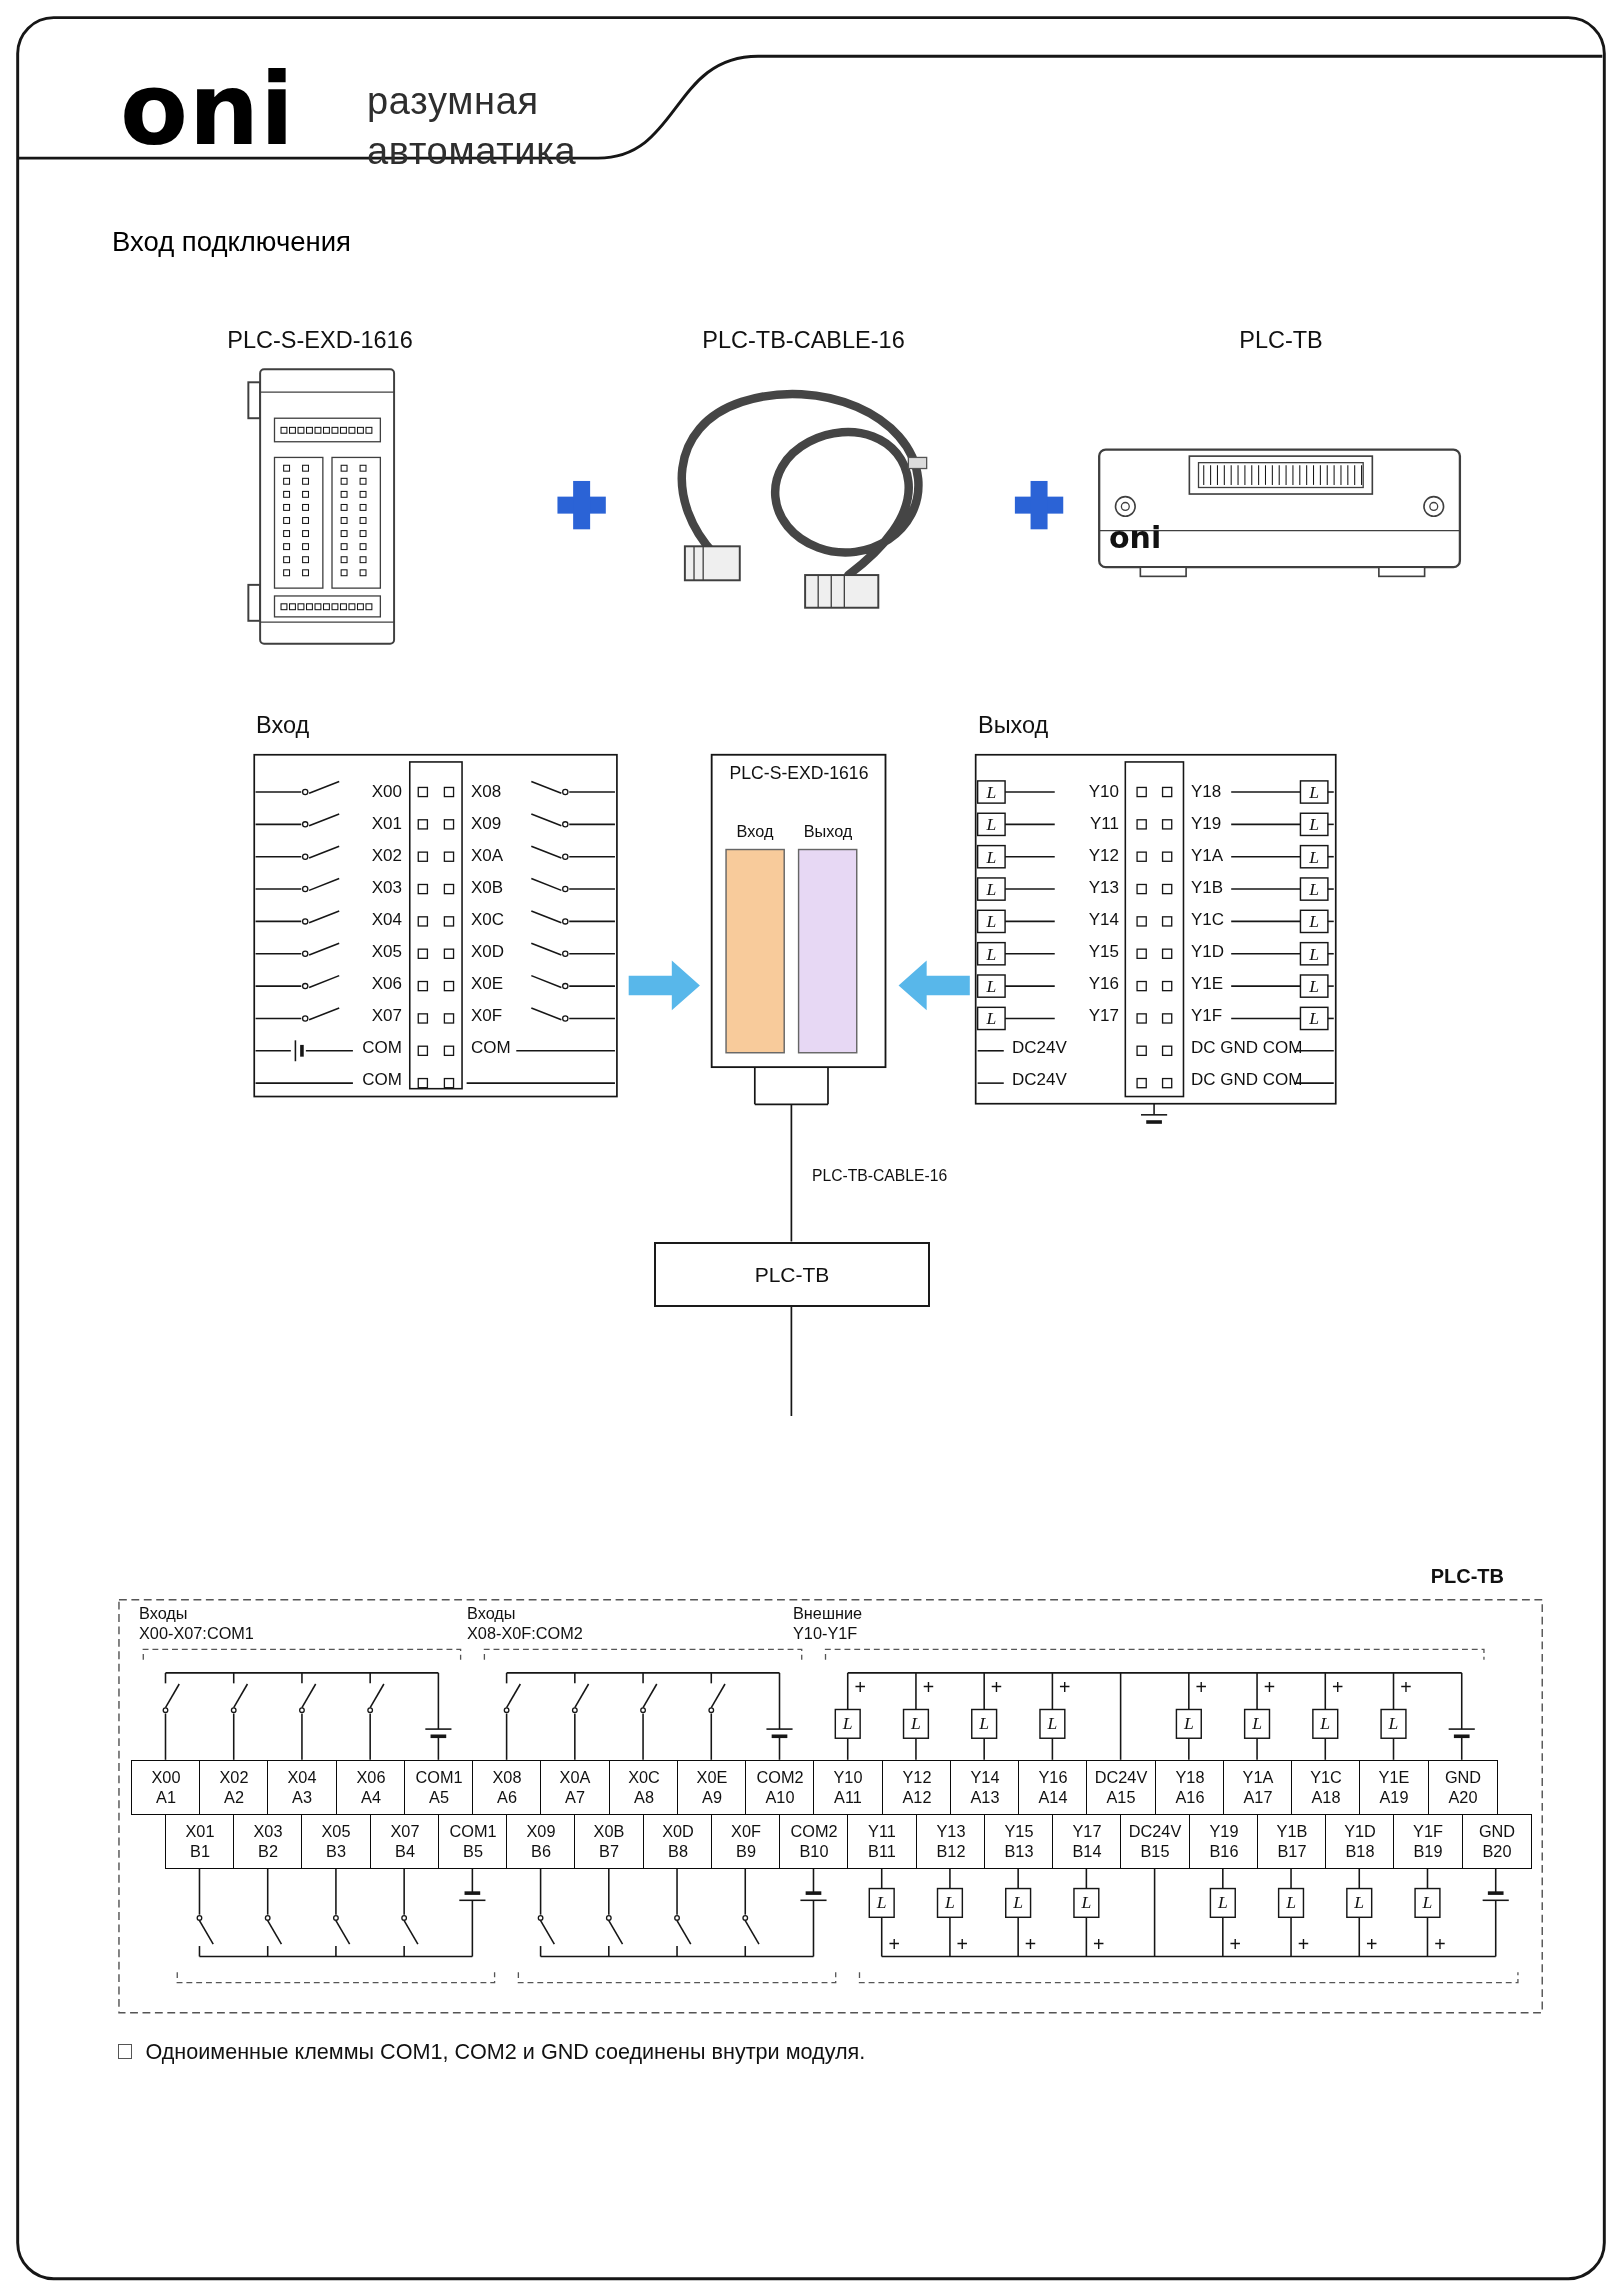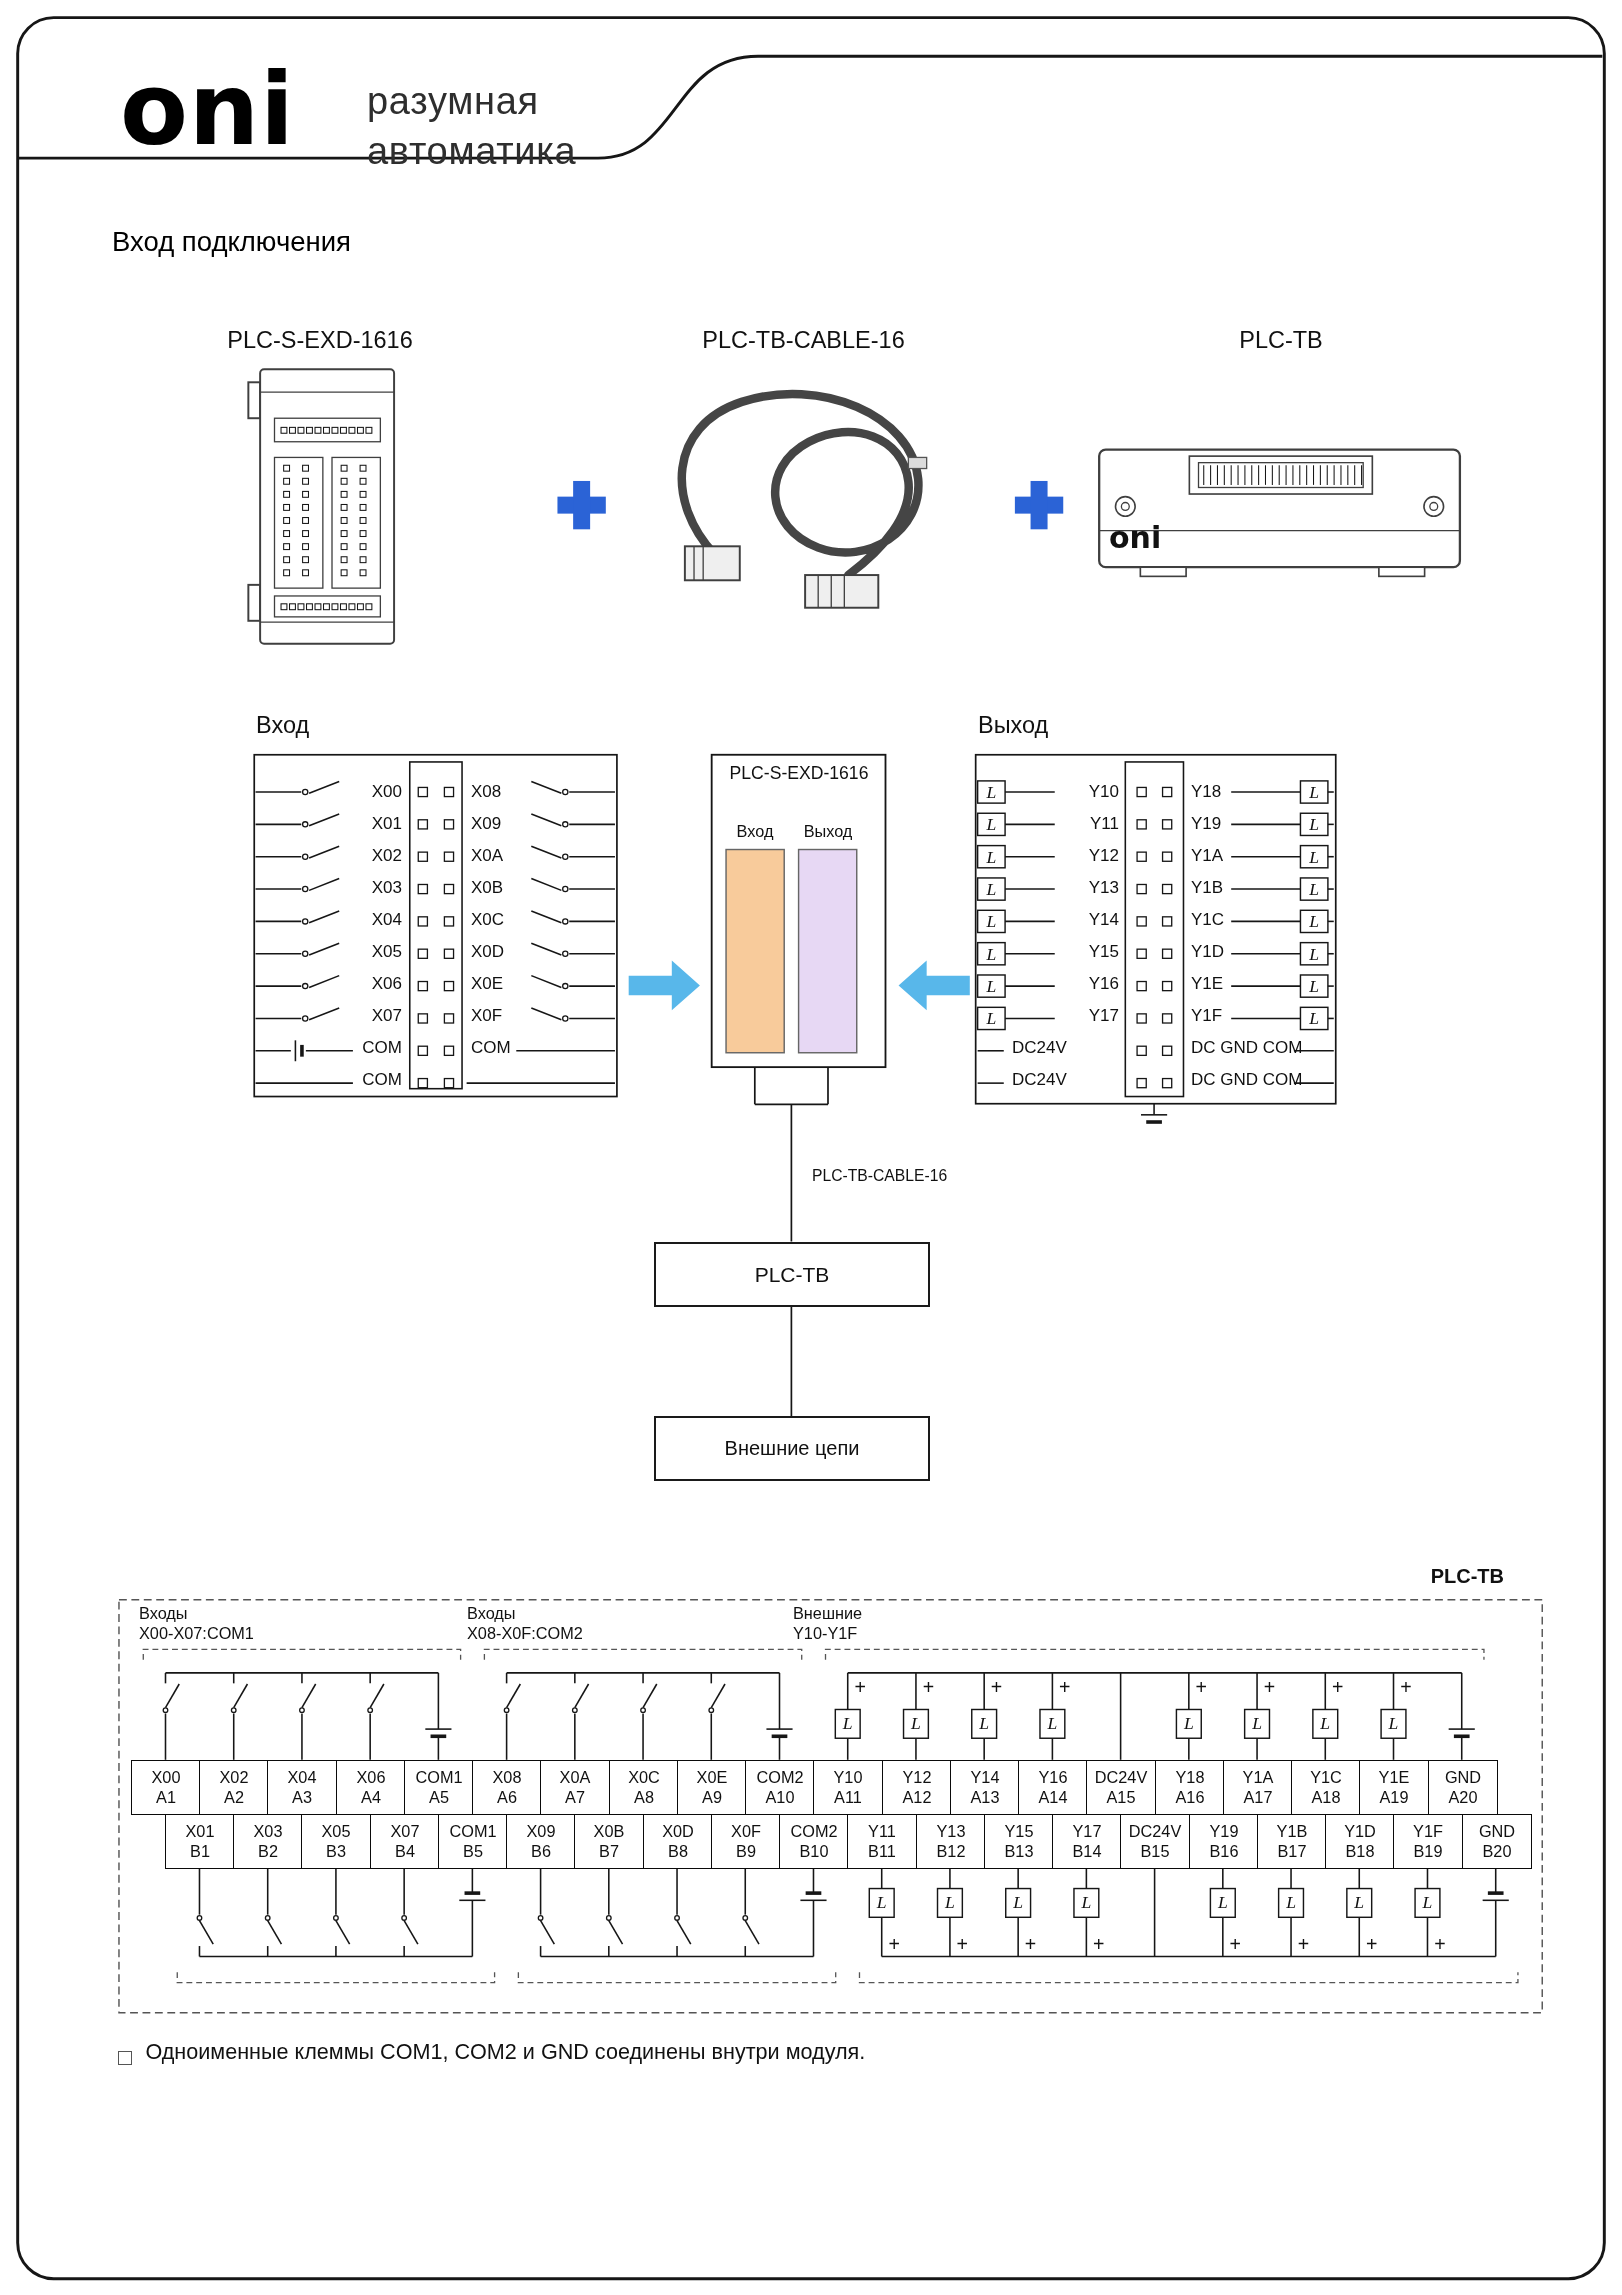--- a/index.html
+++ b/index.html
@@ -23,21 +23,21 @@
 .cableref{position:absolute;left:812px;top:1167px;font-size:15.7px}
 .node{position:absolute;left:654px;width:276px;height:65px;border:2px solid #1a1a1a;background:#fff;display:flex;align-items:center;justify-content:center}
 #tb-box{top:1242px;font-size:21px}
 #ext-box{top:1416px;font-size:20px}
 .tbtitle{position:absolute;left:1314px;top:1565px;width:190px;text-align:right;font-size:20px;font-weight:bold}
 .grp{position:absolute;top:1603px;font-size:16.3px;line-height:1.25;white-space:nowrap}
 .trow{position:absolute;height:55px}
 #row-a{left:131px;top:1760px}
 #row-b{left:165px;top:1814px}
 .cell{position:absolute;top:0;width:70px;height:55px;border:1.3px solid #0a0a0a;background:#fff;display:flex;flex-direction:column;align-items:center;justify-content:center;font-size:16.3px;line-height:1.2;text-align:center}
-.footnote{position:absolute;left:118px;top:2039px;display:flex;align-items:flex-end;font-size:21.6px}
+.footnote{position:absolute;left:118px;top:2039px;display:flex;align-items:flex-start;font-size:21.6px}
 .fnbox{width:14.4px;height:14.4px;border:1.6px solid #555;margin:5.2px 13px 0 0;flex:0 0 auto}
 </style>
 </head>
 <body>
 
 <div id="page">
 
 <svg id="art" width="1622" height="2295" viewBox="0 0 2482 3512">
   <rect x="27" y="27" width="2428" height="3460" rx="55" fill="none" stroke="#161616" stroke-width="4.5"></rect>
   <path d="M 27 242 L 915 242 C 1040 242 1028 86 1160 86 L 2452 86" fill="none" stroke="#161616" stroke-width="4.5"></path>
@@ -586,21 +586,20 @@
       <div class="lrow">Y1C</div>
       <div class="lrow">Y1D</div>
       <div class="lrow">Y1E</div>
       <div class="lrow">Y1F</div>
       <div class="lrow">DC GND COM</div>
       <div class="lrow">DC GND COM</div>
     </div>
 
 <div class="cableref">PLC-TB-CABLE-16</div>
 <div class="node" id="tb-box">PLC-TB</div>
-<div class="node" id="ext-box">Внешние цепи</div>
 
 <div class="tbtitle">PLC-TB</div>
 <div class="grp" style="left:139px">
   <div>Входы</div>
   <div>X00-X07:COM1</div>
 </div>
 <div class="grp" style="left:467px">
   <div>Входы</div>
   <div>X08-X0F:COM2</div>
 </div>

